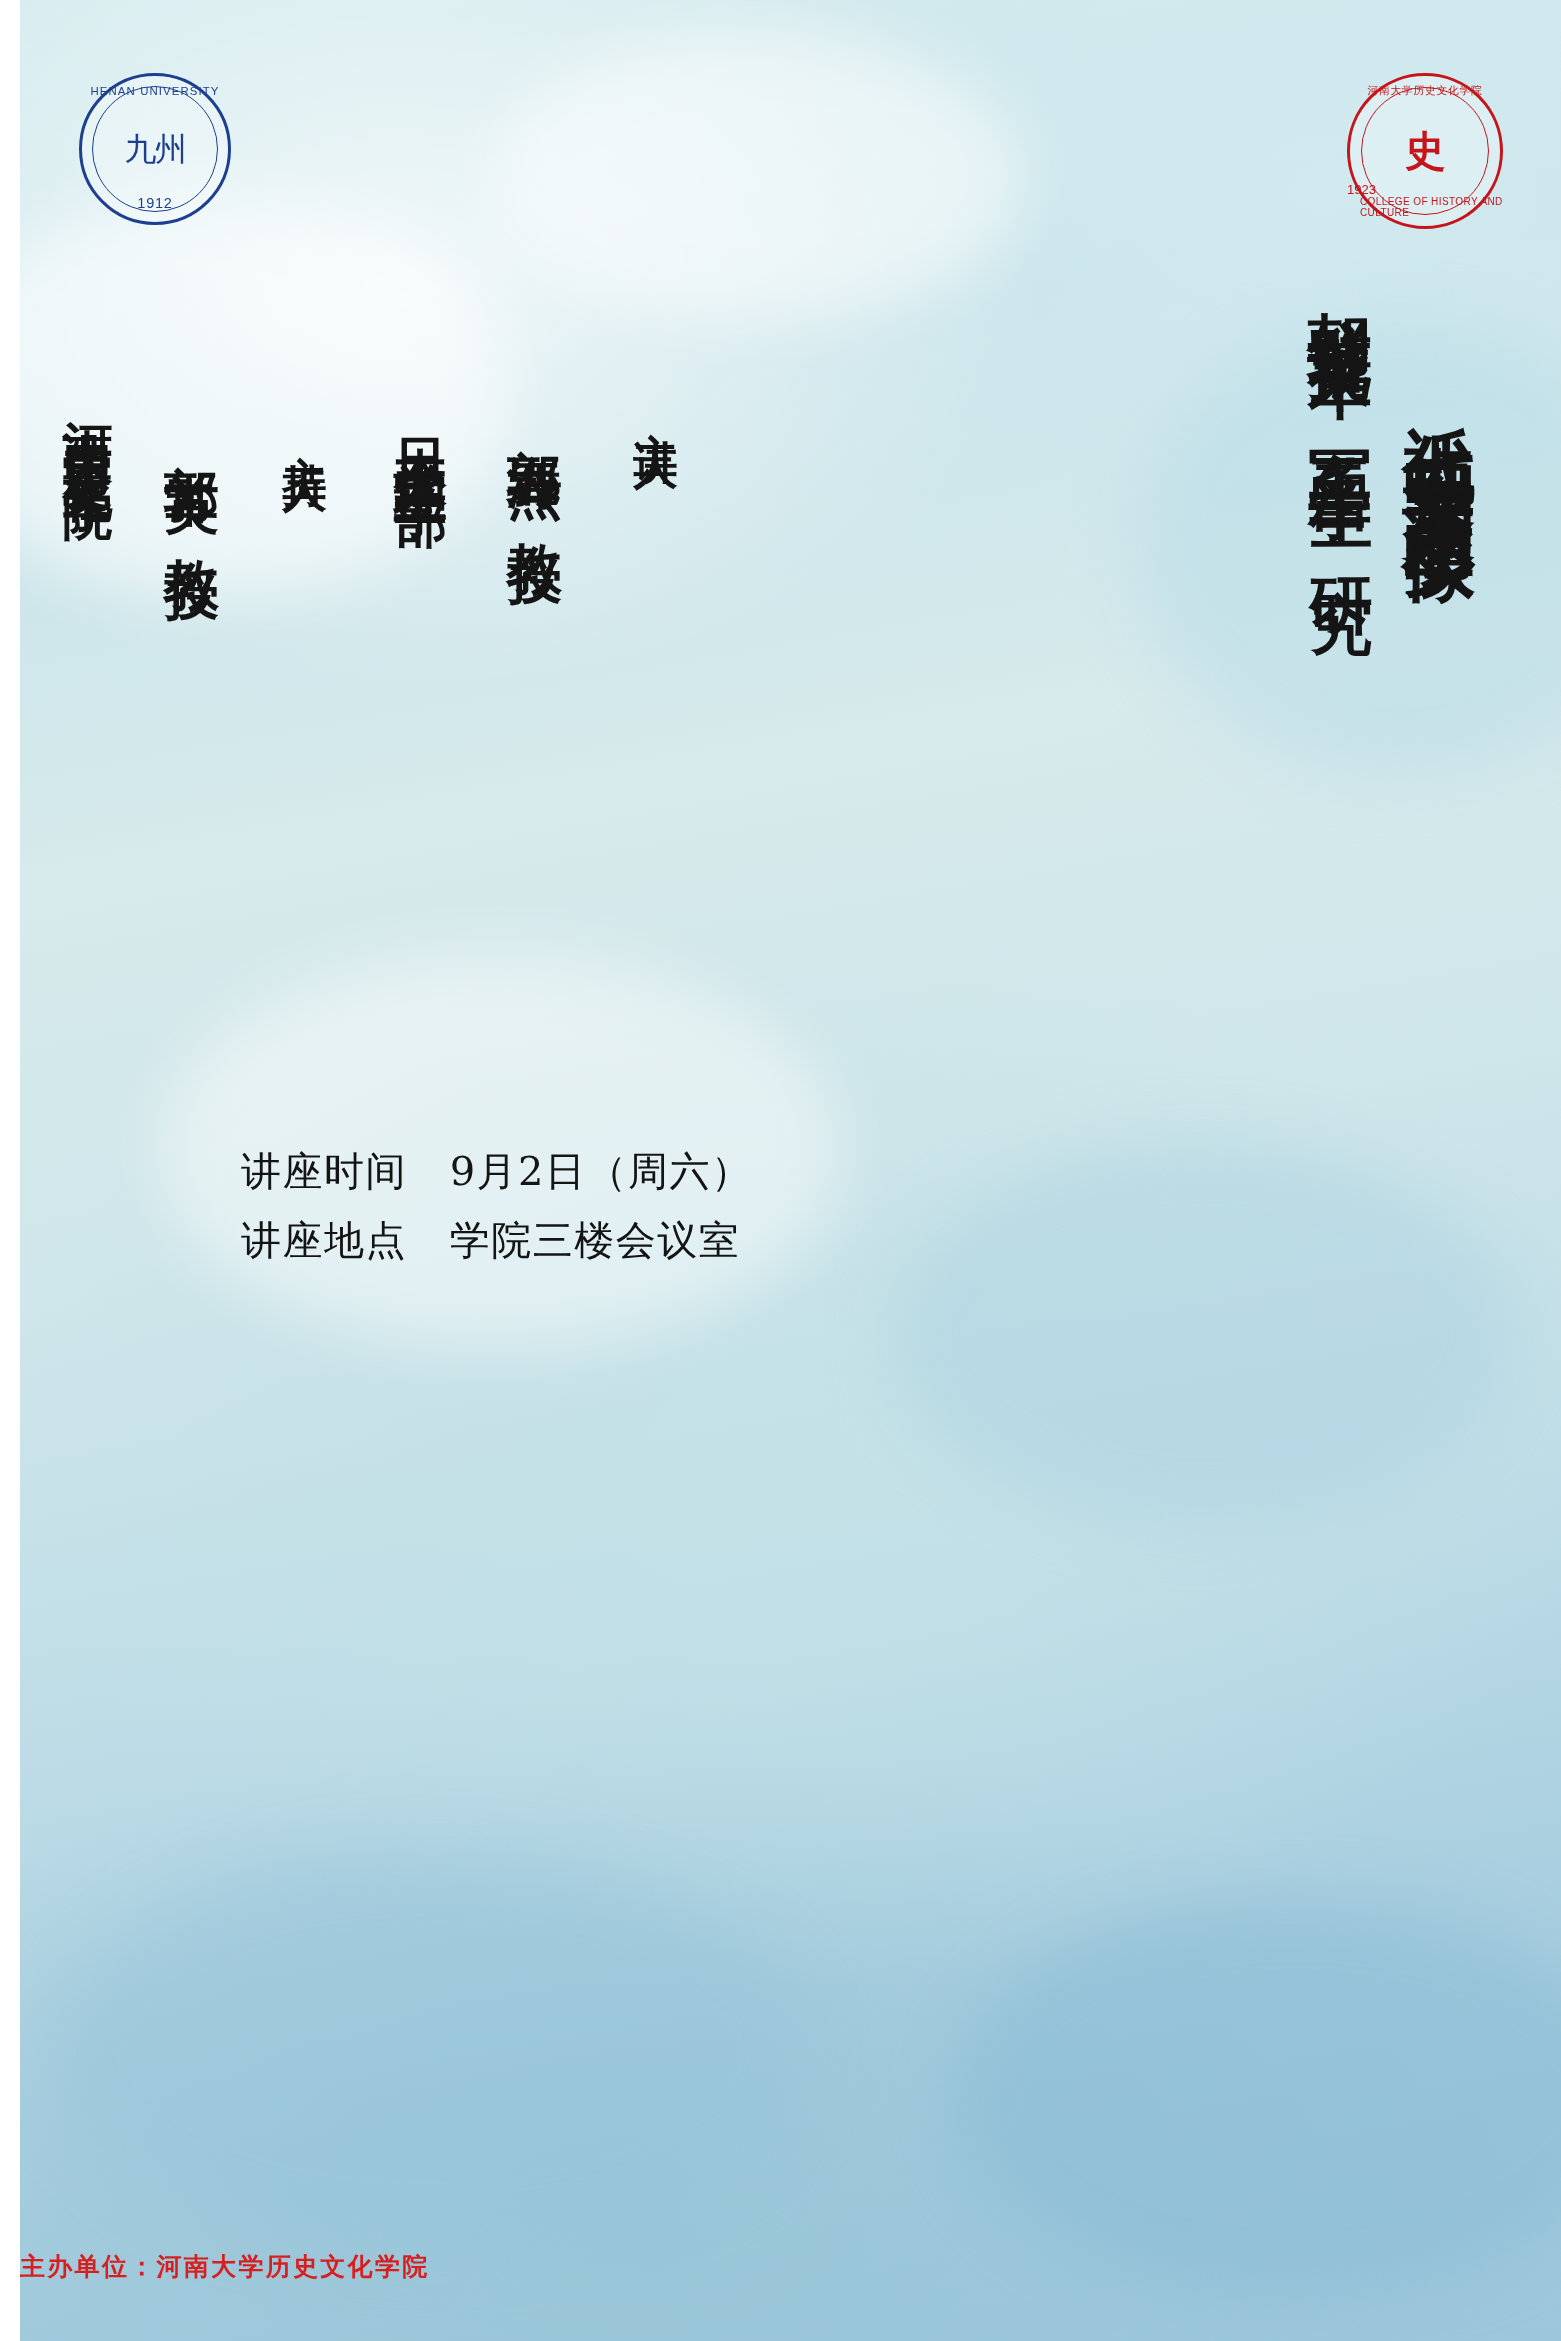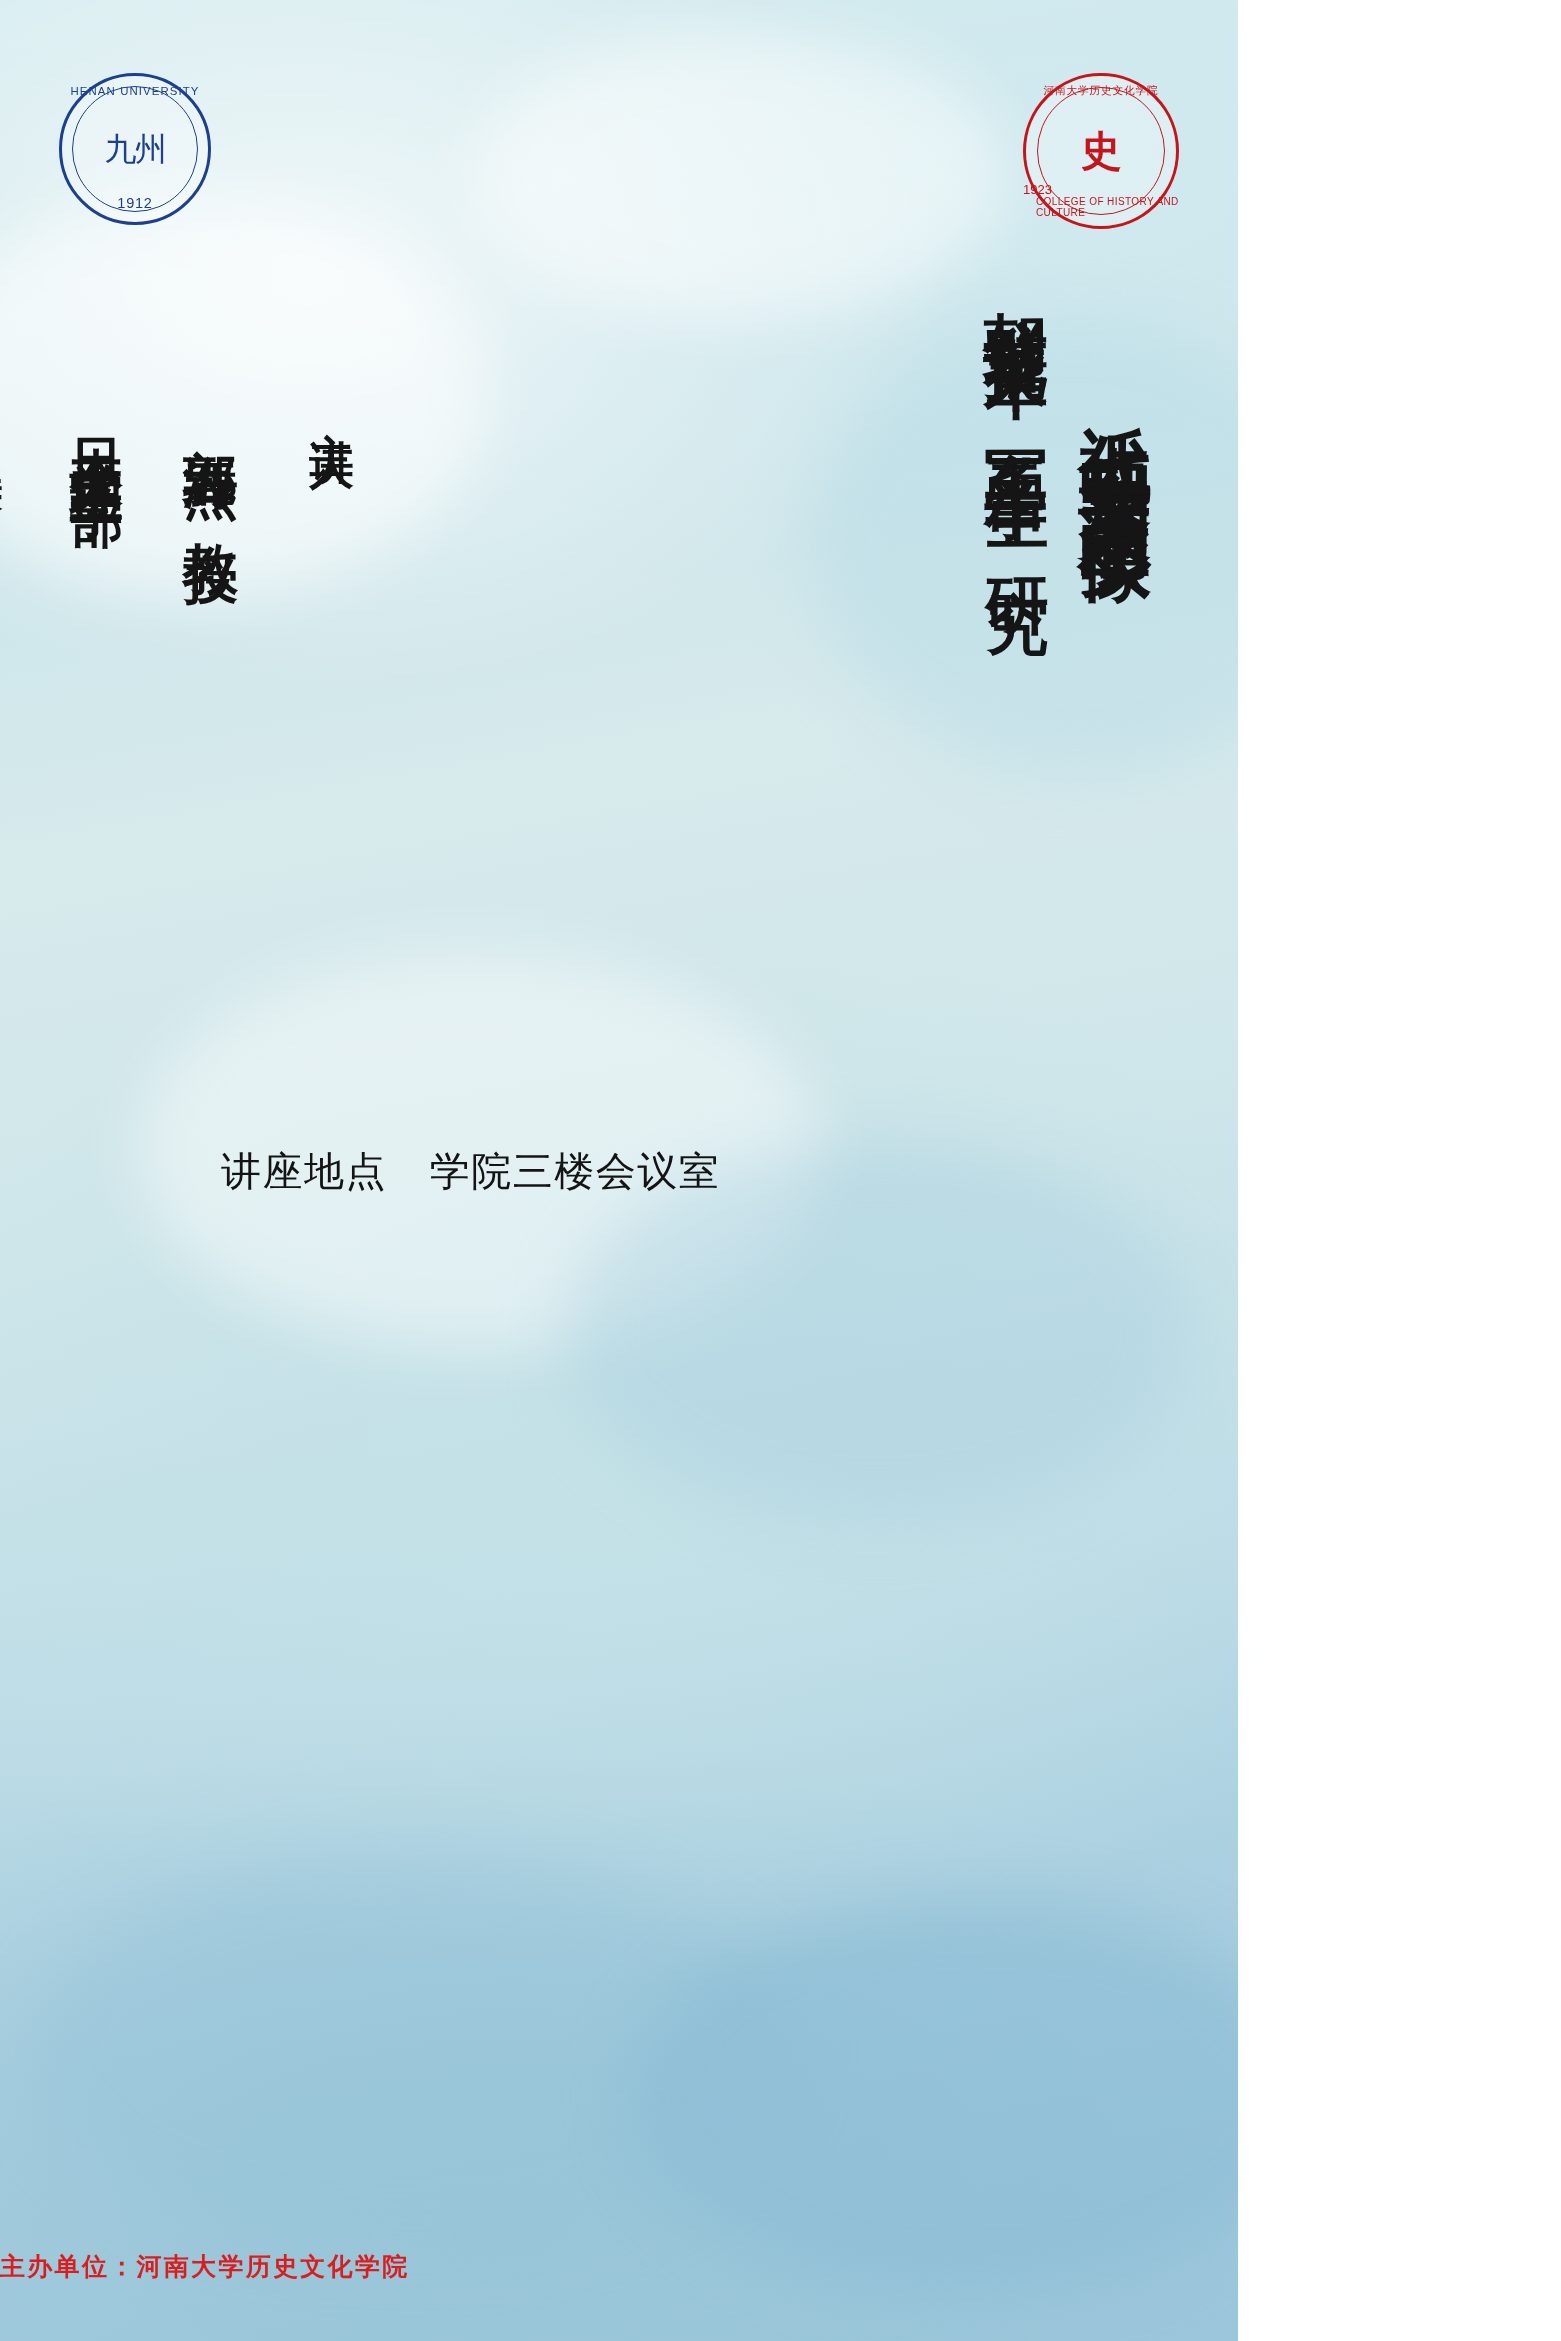--- a/index.html
+++ b/index.html
@@ -7,29 +7,30 @@
     padding: 0;
   }
   body {
     width: 1561px;
     height: 2342px;
     font-family: "Liberation Sans", sans-serif;
     overflow: hidden;
   }
   #poster {
     position: relative;
-    width: 1238px;
+    width: 1542px;
     height: 2342px;
     background:
       radial-gradient(ellipse 1067px 686px at 25% 12%, rgba(255,255,255,0.75) 0%, rgba(255,255,255,0.0) 60%),
       radial-gradient(ellipse 915px 610px at 85% 8%, rgba(210,235,240,0.8) 0%, rgba(210,235,240,0) 62%),
       radial-gradient(ellipse 1144px 762px at 50% 62%, rgba(196,226,231,0.85) 0%, rgba(196,226,231,0) 70%),
       radial-gradient(ellipse 1296px 686px at 40% 95%, rgba(150,196,214,0.75) 0%, rgba(150,196,214,0) 72%),
       linear-gradient(170deg, #d6ecef 0%, #c9e4ea 18%, #d7eaec 34%, #cfe6ea 50%, #bfdde7 66%, #a9cfe0 82%, #9cc6dc 100%);
     overflow: hidden;
+    margin-left: 20px;
   }
   
   .blot {
     position: absolute;
     border-radius: 50%;
     filter: blur(30.5px);
     pointer-events: none;
   }
   .b1 { left: -91px; top: 198px; width: 579px; height: 396px; background: rgba(255,255,255,0.55); }
   .b2 { right: -107px; top: 320px; width: 534px; height: 457px; background: rgba(186,221,232,0.55); }
@@ -323,20 +324,25 @@
     <div class="vcol v-speaker-label">主讲人</div>
     <div class="vcol v-speaker-name">郭海燕 教授</div>
     <div class="vcol v-affiliation">日本大学理工学部</div>
     <div class="vcol v-host-label">主持人</div>
     <div class="vcol v-host-name">郭常英 教授</div>
     <div class="vcol v-org">河南大学历史文化学院</div>
   </div>
 
   <div class="info-block">
     <div class="info-line">
+      <span>讲座时间</span>
+      &nbsp;
+      <span>9月2日（周六）</span>
+    </div>
+    <div class="info-line">
       <span>讲座地点</span>
       &nbsp;
       <span>学院三楼会议室</span>
     </div>
   </div>
 
 
   <div class="footer">主办单位：河南大学历史文化学院</div>
 
 </div>

